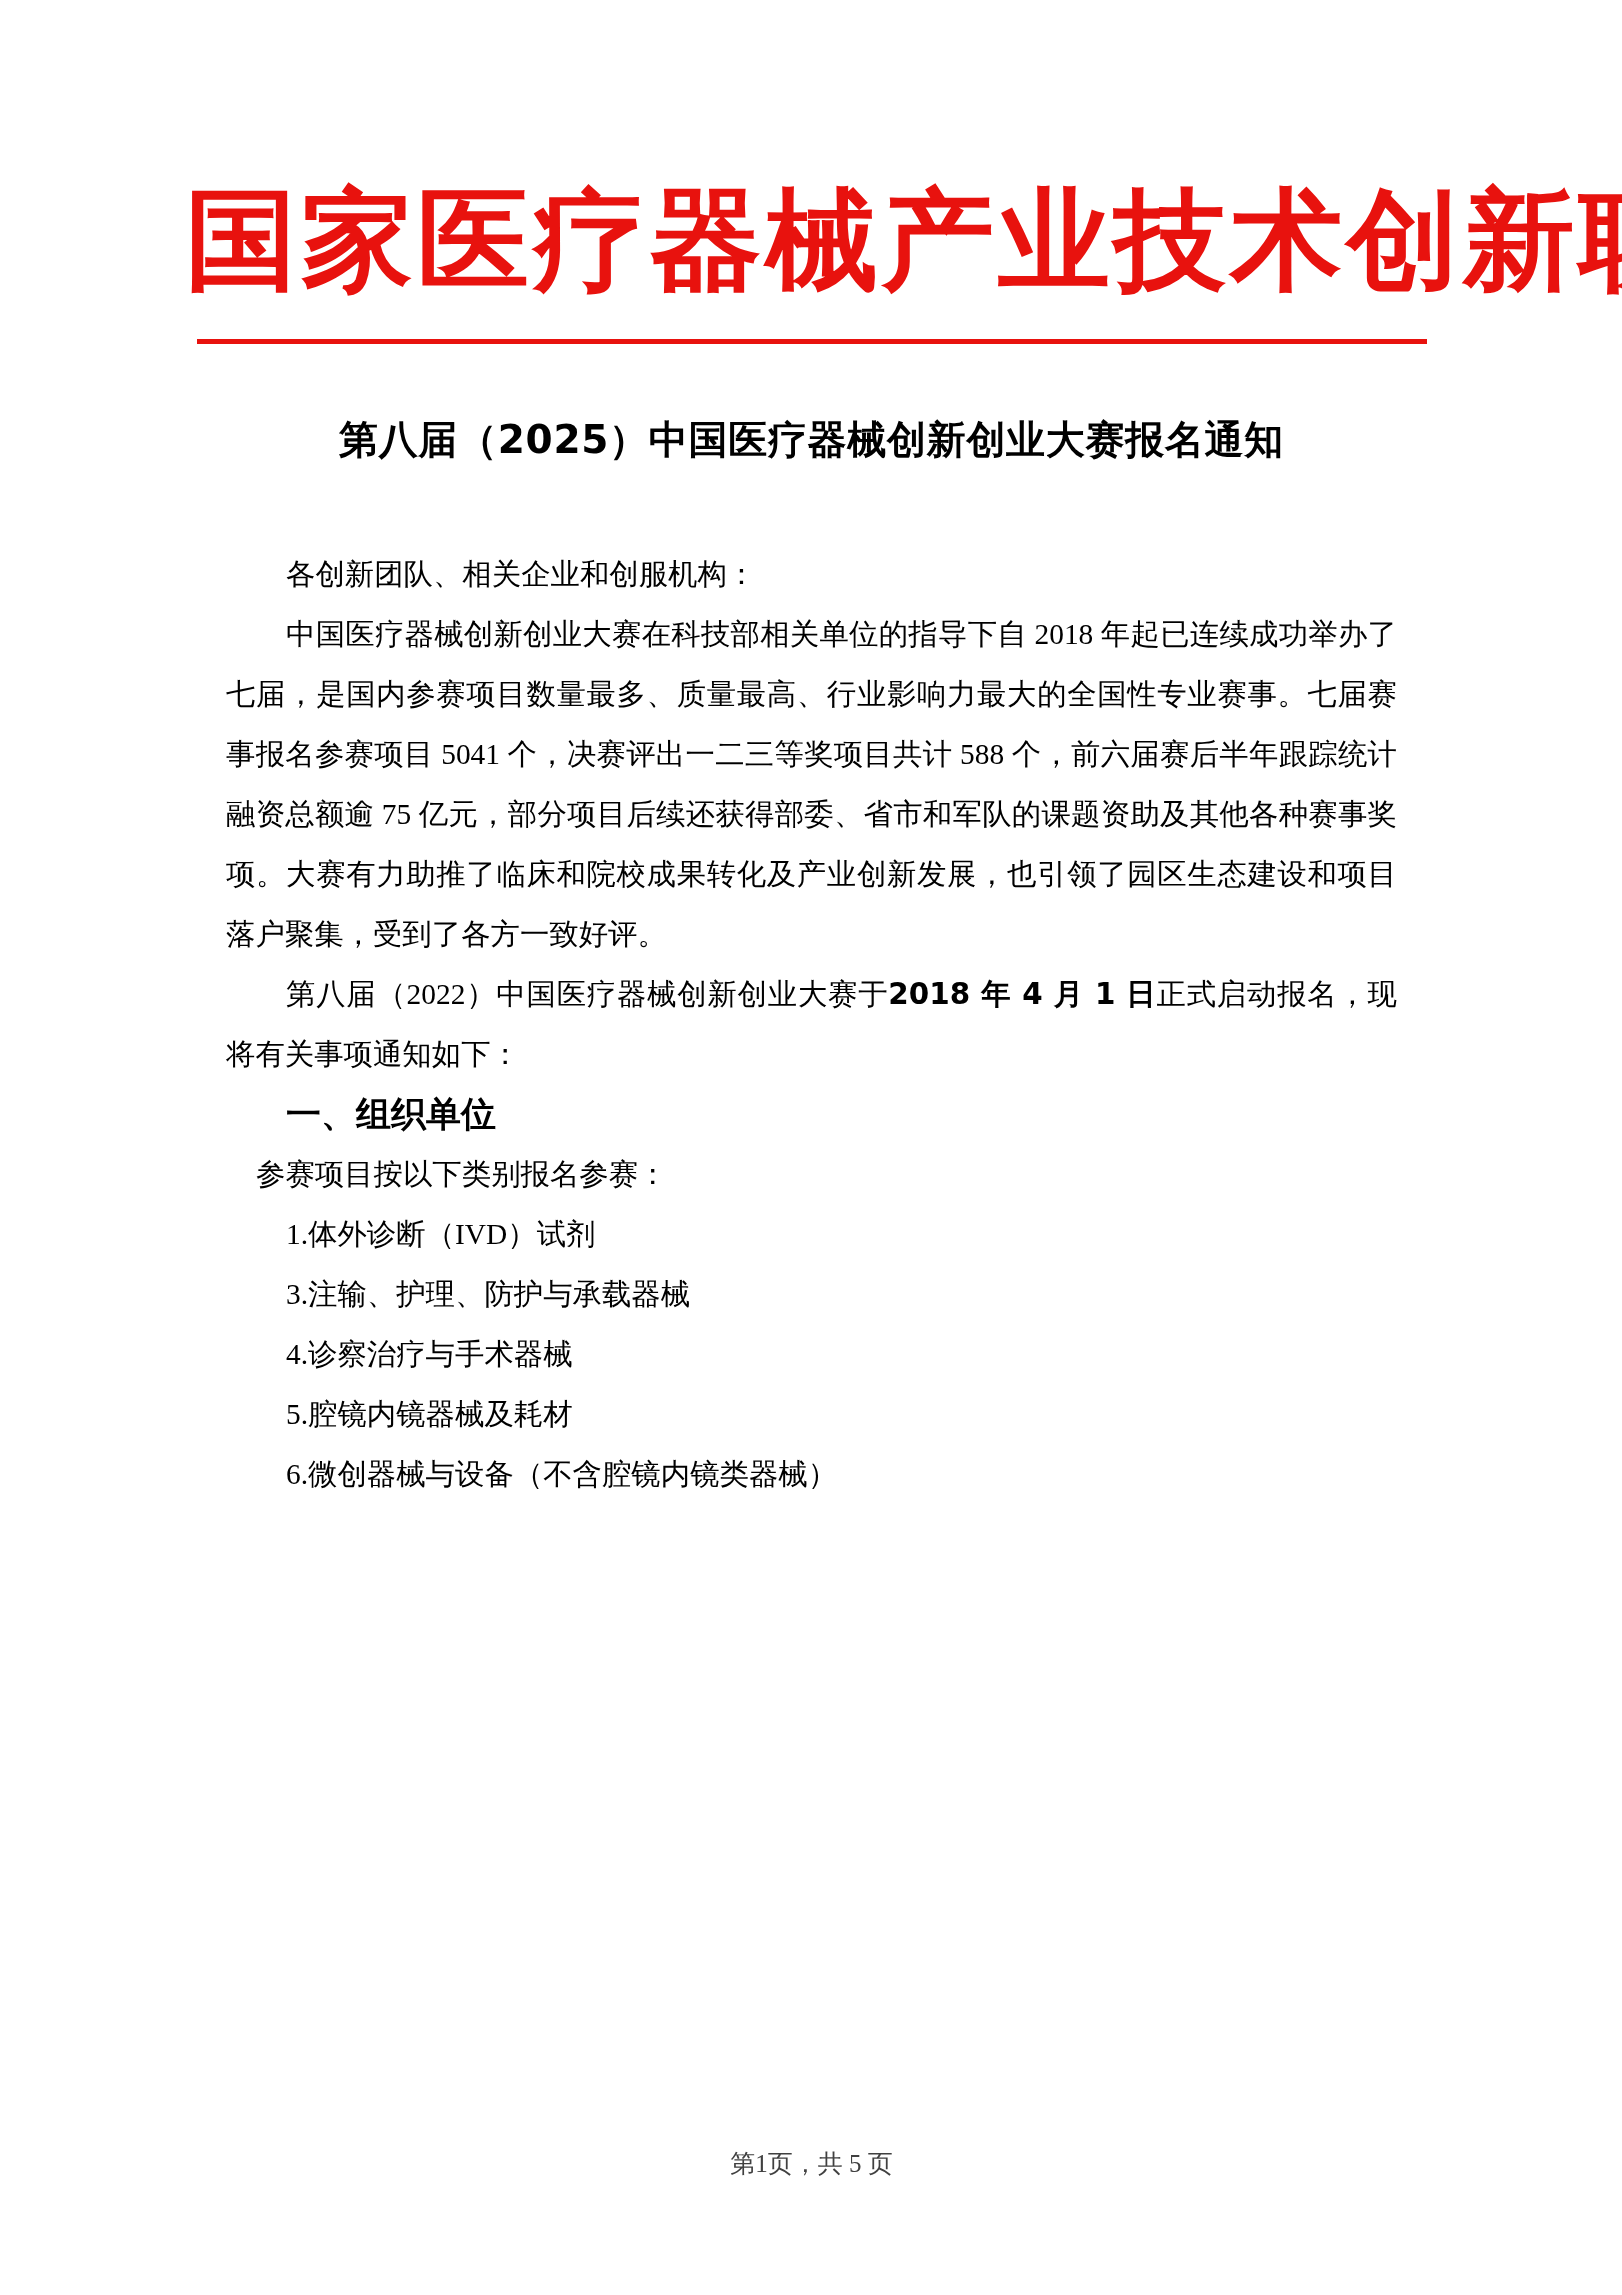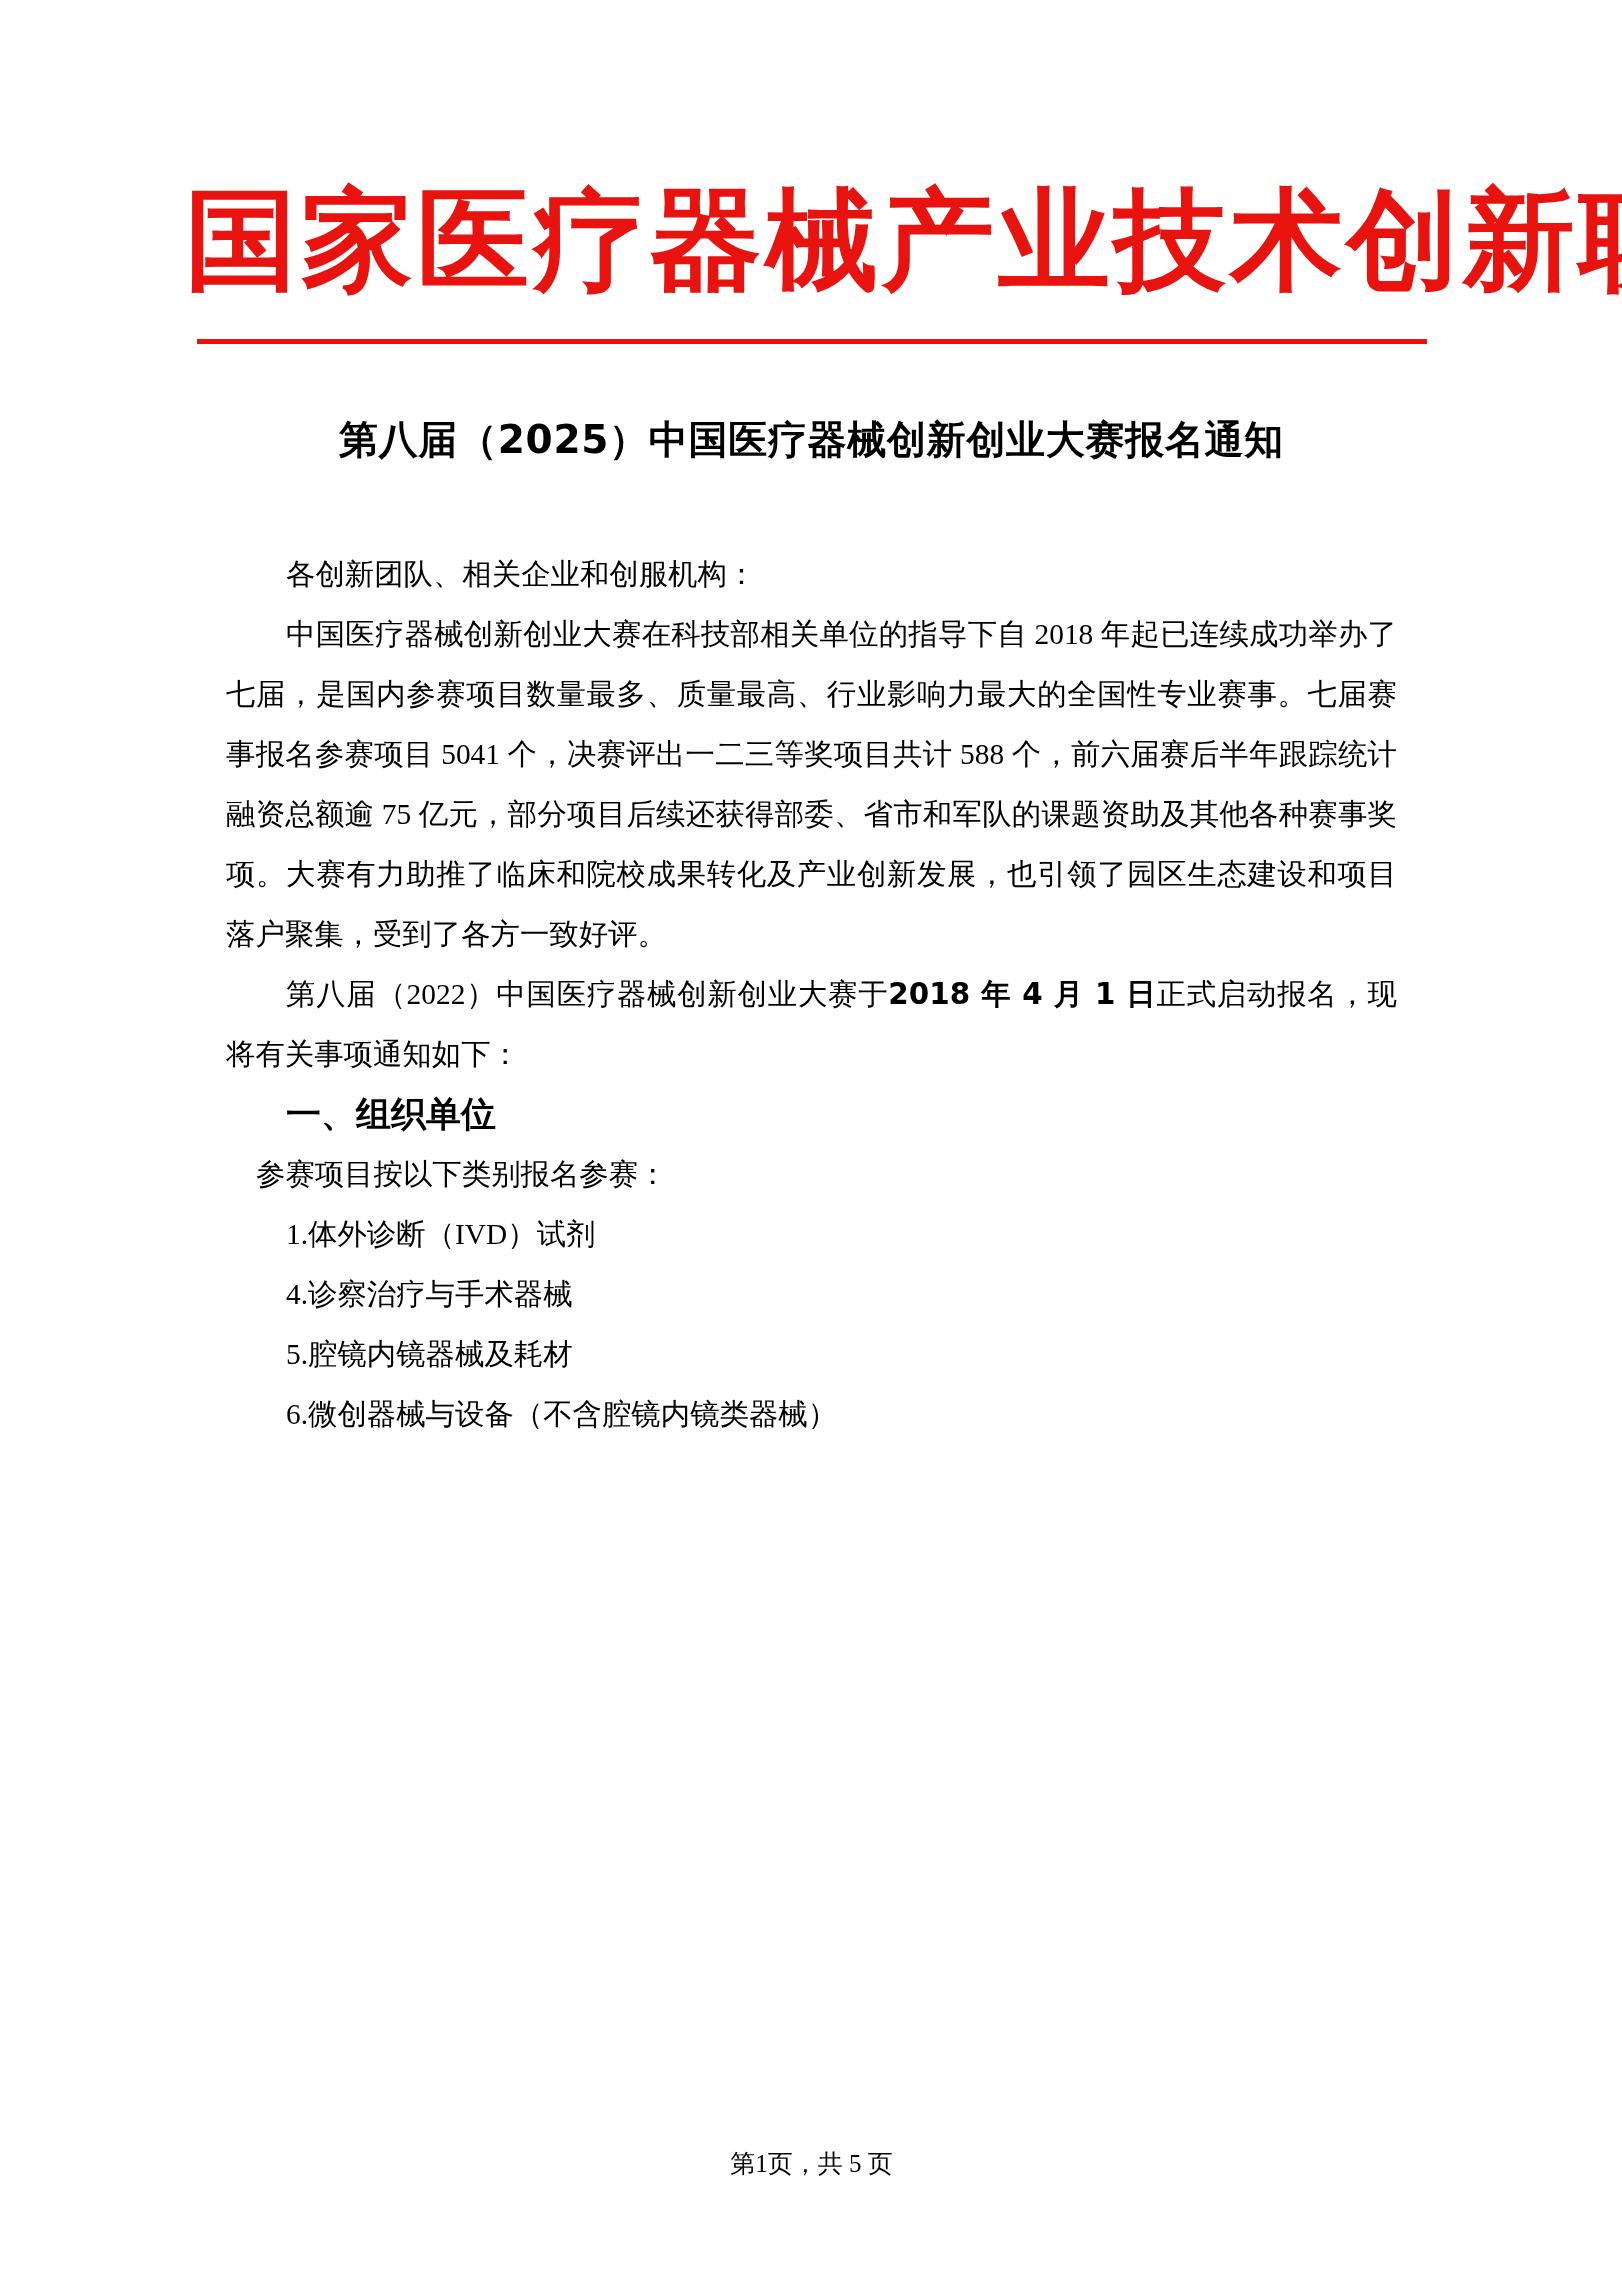--- a/index.html
+++ b/index.html
@@ -97,21 +97,21 @@
     display: inline-block;
     min-width: 37px;
   }
   .footer {
     position: absolute;
     left: 0;
     right: 0;
     bottom: 115px;
     text-align: center;
     font-size: 25px;
-    color: #000000;
+    color: #404040;
   }
 </style>
 </head>
 <body>
 
 <div class="page">
 
   <div class="letterhead">
     <div class="letterhead-title">国家医疗器械产业技术创新联盟</div>
   </div>
@@ -133,20 +133,23 @@
 
 
 
     <p class="cat-intro">参赛项目按以下类别报名参赛：</p>
 
     <ol class="cat-list">
       <li>
         <span class="num">1.</span><span>体外诊断（IVD）试剂</span>
       </li>
       <li>
+        <span class="num">3.</span><span>注输、护理、防护与承载器械</span>
+      </li>
+      <li>
         <span class="num">4.</span><span>诊察治疗与手术器械</span>
       </li>
       <li>
         <span class="num">5.</span><span>腔镜内镜器械及耗材</span>
       </li>
       <li>
         <span class="num">6.</span><span>微创器械与设备（不含腔镜内镜类器械）</span>
       </li>
     </ol>
 

